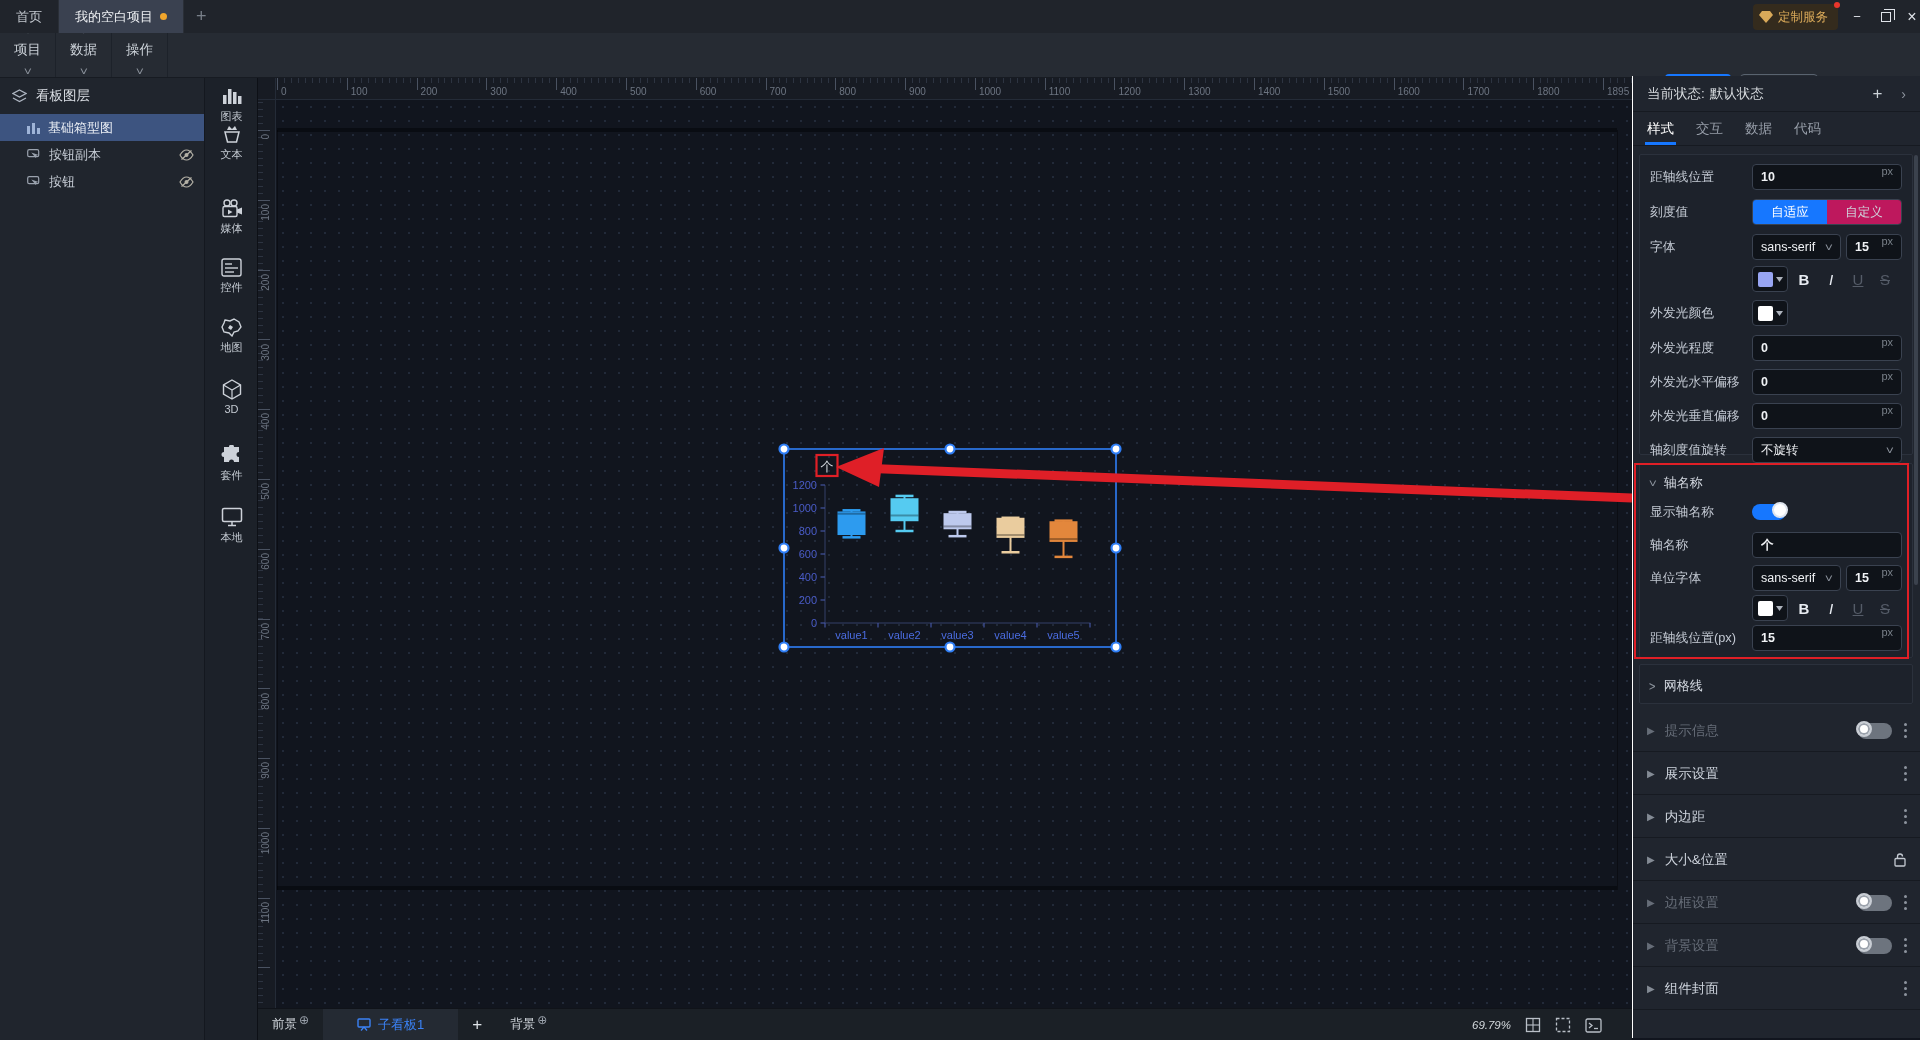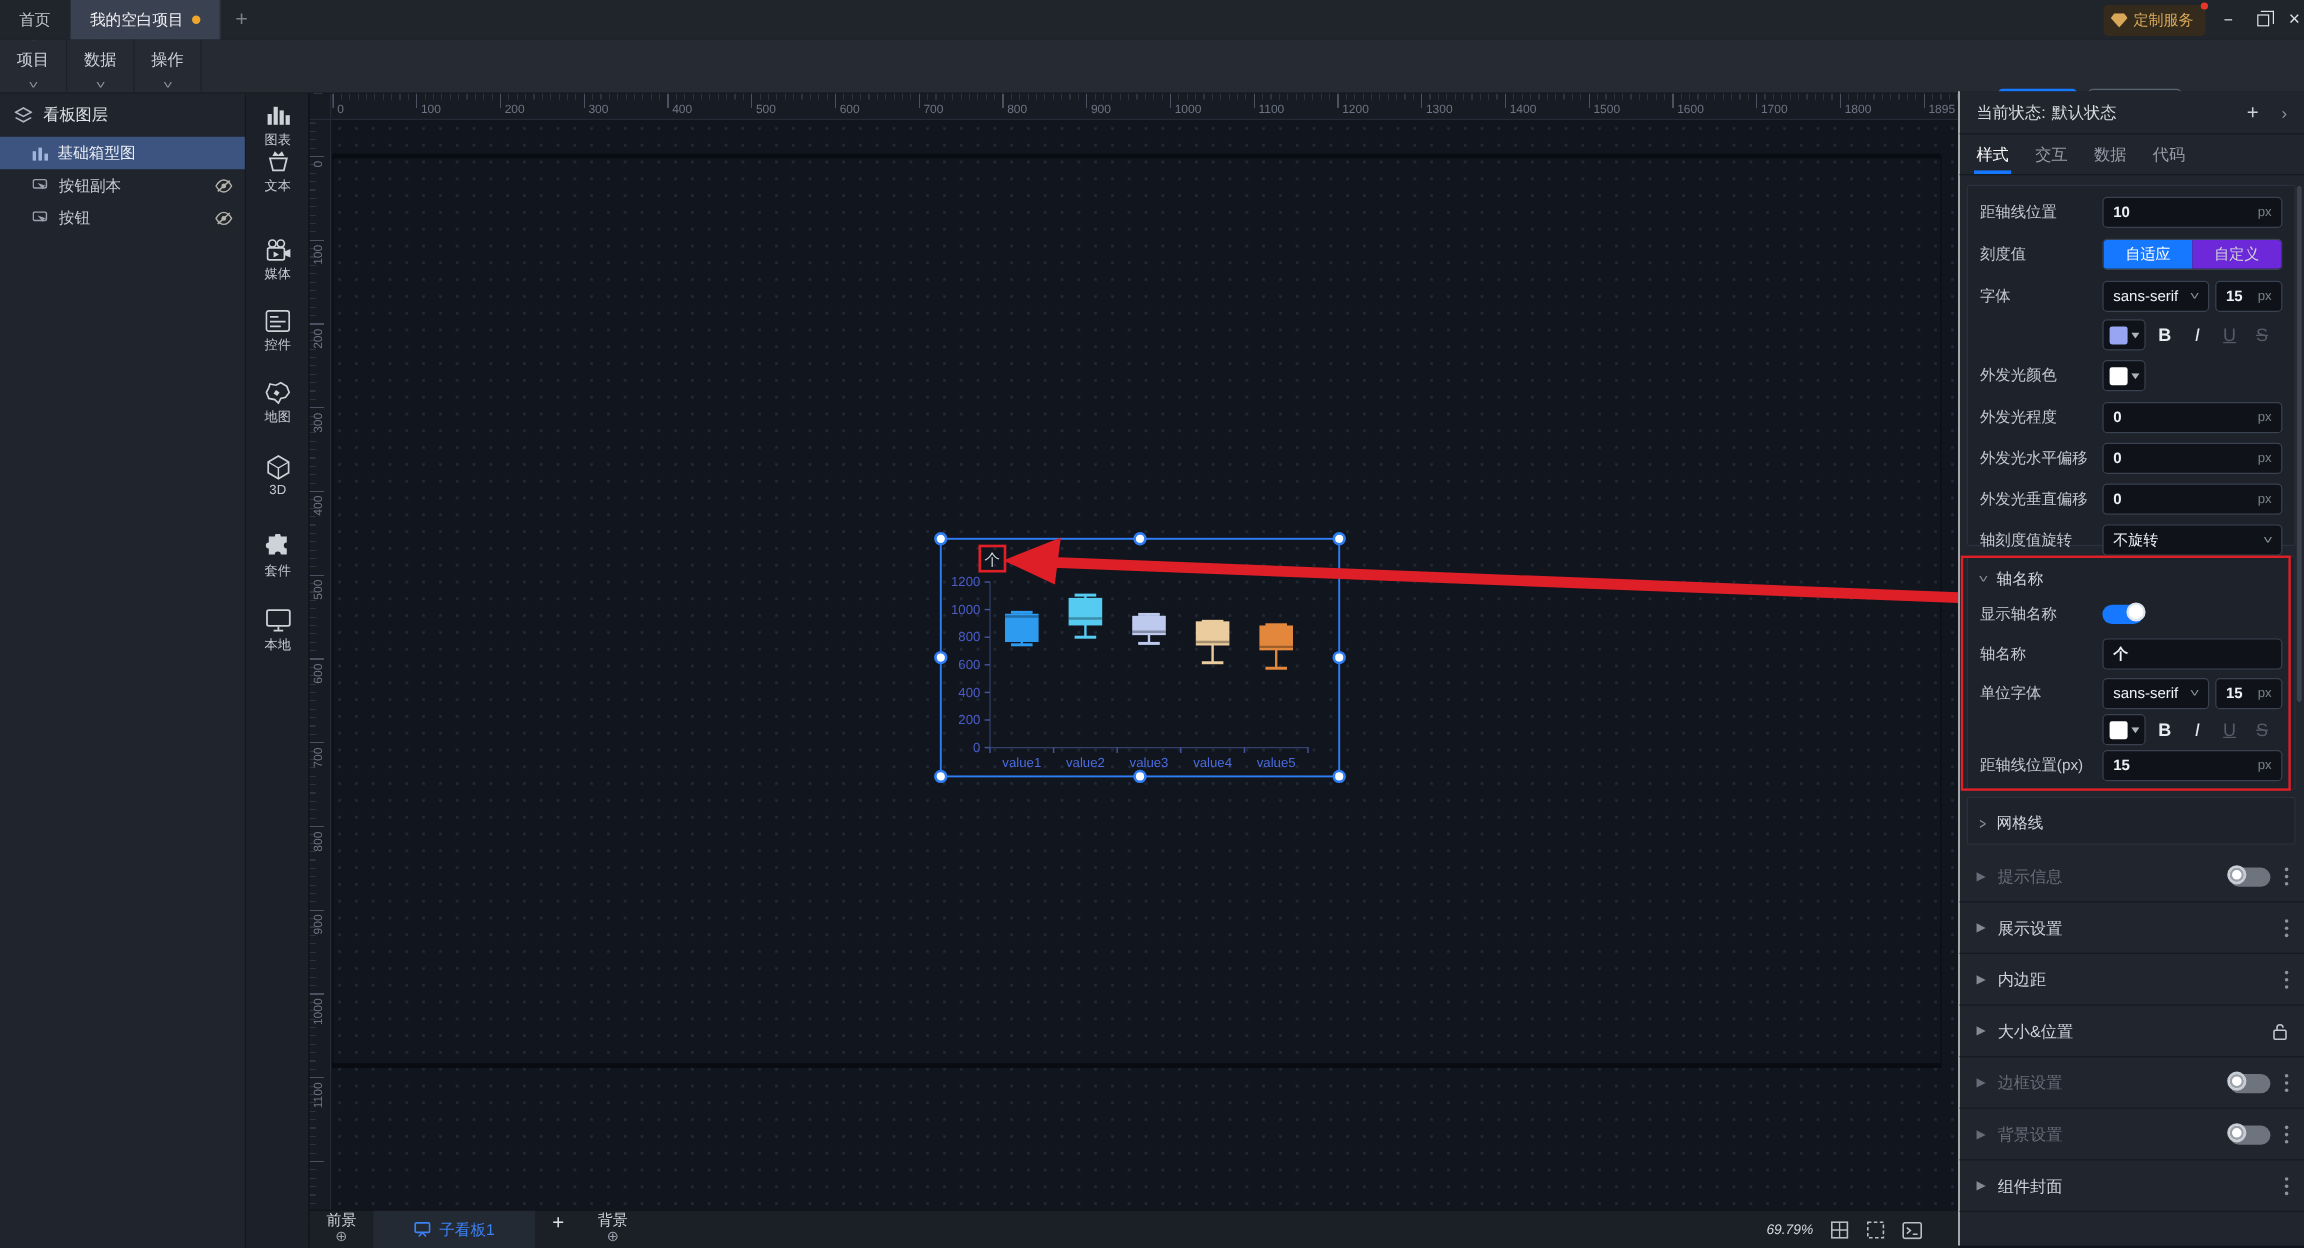--- a/index.html
+++ b/index.html
@@ -49,43 +49,43 @@
   #vruler{left:0;top:22px;width:18px;height:940px;background-color:#171b23;border-right:1px solid #242b37;
     background-image:repeating-linear-gradient(180deg,#4a5261 0 1px,transparent 1px 69.79px),repeating-linear-gradient(180deg,#2d3441 0 1px,transparent 1px 6.979px);
     background-size:12px 100%,5px 100%;background-repeat:no-repeat;background-position:0 30.2px,0 2.3px;}
   .hlabel{position:absolute;top:8px;font-size:10px;color:#6d7582;}
   .vlabel{position:absolute;left:2px;writing-mode:vertical-rl;transform:rotate(180deg);font-size:10px;color:#6d7582;}
   .dashedge{left:19px;width:1340px;height:4px;background:#090c12;}
   .dashvert{top:52px;width:1px;height:760px;background:rgba(0,0,0,0.35);}
 
   
   #bottombar{left:258px;top:1008px;width:1374px;height:32px;background:#1b2026;border-top:1px solid #101319;display:flex;align-items:center;}
-  .bbitem{display:flex;align-items:center;color:#cfd4da;font-size:12.5px;gap:2px;padding:0 14px;height:100%;flex-direction:column;}
+  .bbitem{display:flex;align-items:center;color:#cfd4da;font-size:12.5px;gap:2px;padding:0 14px;height:100%;}
   .supplus{color:#9aa1ab;font-size:12px;position:relative;top:-5px;}
   #boardtab{display:flex;align-items:center;gap:7px;background:#242a33;color:#3b82f6;height:100%;padding:0 34px;}
   #bbright{position:absolute;right:30px;top:0;height:32px;display:flex;align-items:center;gap:14px;color:#d5dade;font-size:11.5px;font-style:italic;}
 
   
   #rightpanel{left:1632px;top:76px;width:288px;height:962px;background:#20252e;border-left:1px solid #ffffff;}
   #staterow{display:flex;align-items:center;height:36px;padding:0 14px;border-bottom:1px solid #161a21;color:#d6dade;font-size:13.5px;gap:5px;}
   #staterow .plus{margin-left:auto;font-size:17px;color:#ccd2d8;}
   #staterow .arrow{color:#8d949e;font-size:14px;margin-left:14px;}
   #paneltabs{display:flex;align-items:center;height:34px;padding:0 14px;gap:22px;border-bottom:1px solid #161a21;}
   .ptab{color:#969da8;font-size:13.5px;height:100%;display:flex;align-items:center;position:relative;}
   .ptab.active{color:#ffffff;}
   .ptab.active:after{content:"";position:absolute;left:-2px;right:-2px;bottom:0;height:3px;background:#1677ff;}
   .formgroup{position:absolute;left:6px;width:274px;border:1px solid #2b313c;border-radius:2px;background:#1d222b;}
   .frow{position:absolute;left:10px;right:10px;display:flex;align-items:center;}
   .flabel{color:#c3c9d3;font-size:12.8px;}
   .fctrl{position:absolute;left:102px;right:0;display:flex;align-items:center;gap:5px;}
-  .ibox{height:26px;background:#0f1319;border:1px solid #3a4250;border-radius:4px;display:flex;align-items:center;padding:0 8px;flex:1;}
+  .ibox{height:26px;background:#0f1319;border:1px solid #3a4250;border-radius:4px;display:flex;padding:0 8px;flex:1;}
   .ibox input{background:transparent;border:none;outline:none;color:#f0f2f5;font-size:12.5px;width:100%;font-weight:bold;padding:0;}
   .unit{color:#798089;font-size:11px;margin-left:6px;}
   .seg{height:26px;flex:1;display:flex;border-radius:4px;overflow:hidden;border:1px solid #3a4250;}
-  .seg div{flex:1;display:flex;align-items:center;justify-content:center;font-size:12.5px;color:#cfd4dc;background:#6d28d9;}
+  .seg div{flex:1;display:flex;align-items:center;justify-content:center;font-size:12.5px;color:#cfd4dc;background:#be185d;}
   .seg .on{background:#1677ff;color:#fff;}
   .selbox{height:26px;background:#0f1319;border:1px solid #3a4250;border-radius:4px;display:flex;align-items:center;padding:0 8px;color:#f0f2f5;font-size:12.5px;}
   .selbox .chev{margin-left:auto;}
   .swatchbox{width:36px;height:26px;background:#0f1319;border:1px solid #3a4250;border-radius:4px;display:flex;align-items:center;justify-content:center;gap:3px;}
   .swatch{width:15px;height:15px;border-radius:2px;}
   .fmt{font-size:15px;color:#e8ecf2;width:22px;text-align:center;}
   .fmt.dis{color:#555c68;}
   .toggle{width:34px;height:16px;border-radius:8px;position:relative;}
   .toggle.on{background:#1677ff;}
   .toggle.on .knob{position:absolute;right:-2px;top:-2px;width:16px;height:16px;border-radius:50%;background:#fff;border:2px solid #dfe5ee;}

